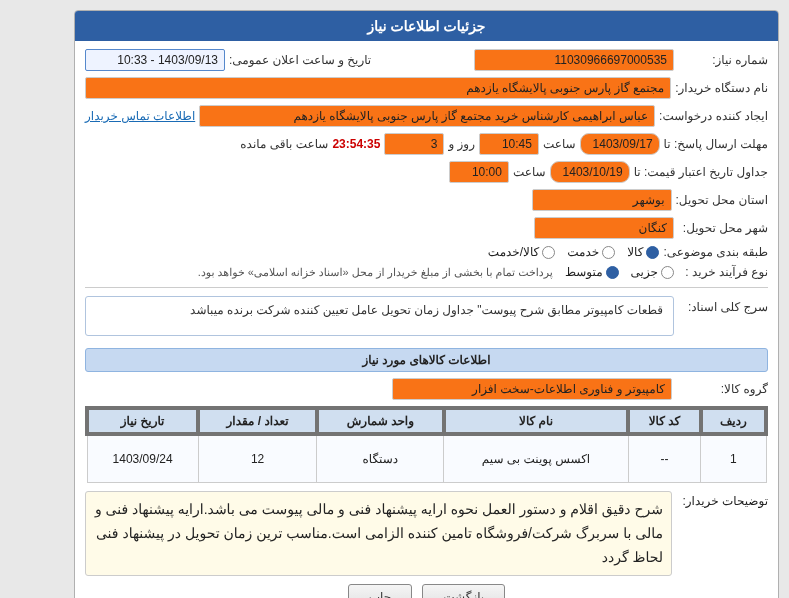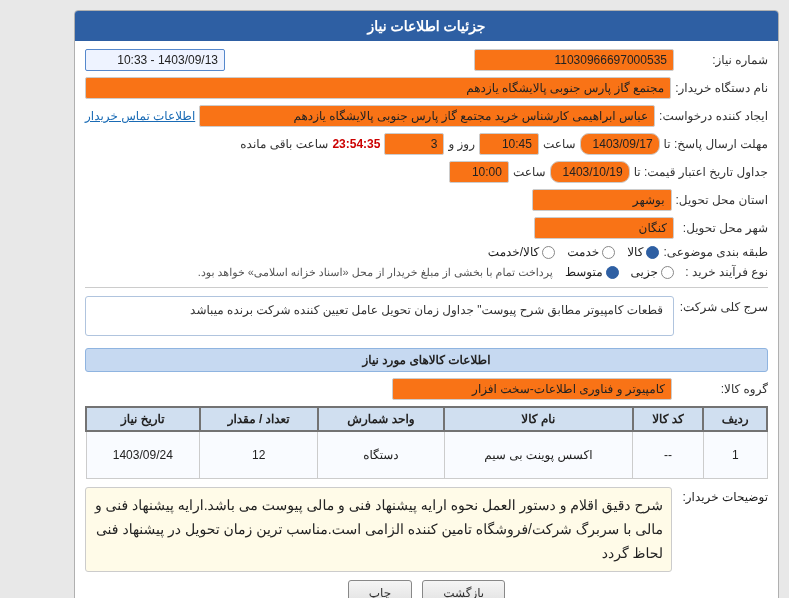--- a/index.html
+++ b/index.html
@@ -126,21 +126,21 @@
     }
     table {
       width: 100%;
       border-collapse: collapse;
       font-size: 12px;
     }
     thead tr {
       background: #d0dff0;
     }
     th {
-      border: 2px solid #737373;
+      border: 4px solid #737373;
       padding: 4px 6px;
       text-align: center;
       font-weight: bold;
     }
     td {
       border: 1px solid #ccc;
       padding: 16px 6px;
       text-align: center;
     }
     tbody tr:nth-child(odd) { background: #f9fbff; }
@@ -194,20 +194,21 @@
   <div class="main-card">
     <div class="card-header">
       <span>جزئیات اطلاعات نیاز</span>
     </div>
     <div class="card-body">
 
       <div class="form-row">
         <span class="label">شماره نیاز:</span>
         <div class="value-box wide">11030966697000535</div>
         <span style="flex:1"></span>
+        <span class="label">تاریخ و ساعت اعلان عمومی:</span>
         <div class="value-box medium blue-border">1403/09/13 - 10:33</div>
       </div>
 
       <div class="form-row">
         <span class="label">نام دستگاه خریدار:</span>
         <div class="value-box" style="flex:1">مجتمع گاز پارس جنوبی  پالایشگاه یازدهم</div>
       </div>
 
       <div class="form-row">
         <span class="label">ایجاد کننده درخواست:</span>
@@ -272,21 +273,21 @@
             <span class="radio-circle selected"></span>
             <span>متوسط</span>
           </div>
         </div>
         <span style="margin-right:8px;color:#555;font-size:11px;">پرداخت تمام با بخشی از مبلغ خریدار از محل «اسناد خزانه اسلامی» خواهد بود.</span>
       </div>
 
       <hr class="section-divider">
 
       <div class="form-row" style="align-items:flex-start;">
-        <span class="label" style="padding-top:4px;">سرج کلی شرکت:</span>
+        <span class="label" style="padding-top:4px;">سرج کلی اسناد:</span>
         <div class="sarj-box" style="flex:1;">قطعات کامپیوتر مطابق شرح پیوست" جداول زمان تحویل عامل تعیین کننده شرکت برنده میباشد</div>
       </div>
 
       <div class="info-section-title">اطلاعات کالاهای مورد نیاز</div>
 
       <div class="group-row">
         <span class="label">گروه کالا:</span>
         <div class="value-box" style="min-width:280px;">کامپیوتر و فناوری اطلاعات-سخت افزار</div>
       </div>
 

